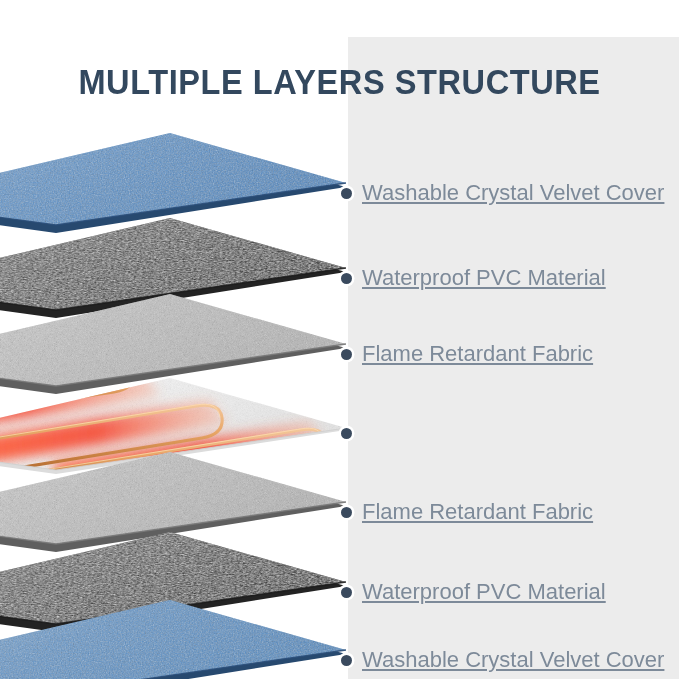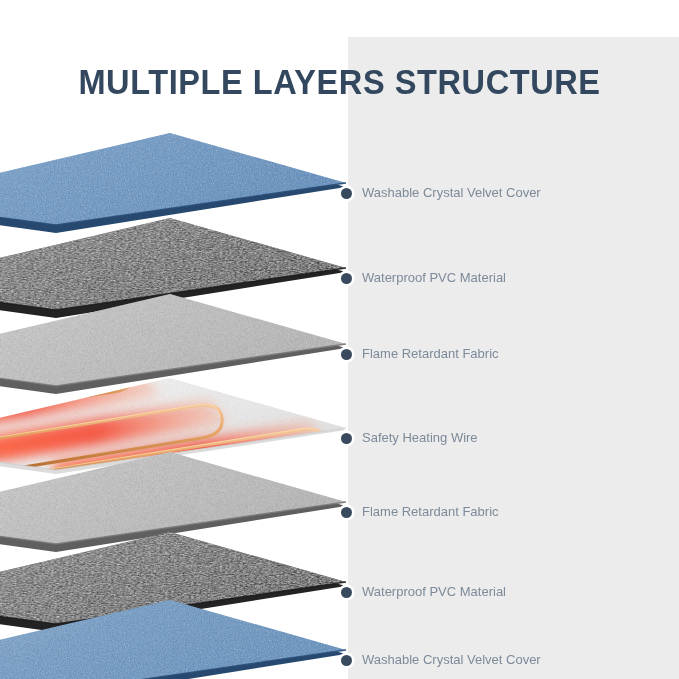--- a/index.html
+++ b/index.html
@@ -39,25 +39,26 @@
   
   .labels{position:absolute;left:0;top:0;width:679px;height:679px;z-index:30;}
   .label-row{position:absolute;left:341px;display:flex;align-items:center;}
   .dot{
     width:11px;height:11px;border-radius:50%;
     background:#3a4a5e;flex:0 0 auto;
     box-shadow:0 0 0 2.5px #ffffff;
   }
   .label-text{
     margin-left:10px;
-    font-size:13px;
+    font-size:22px;
     line-height:20px;
     color:#7d8a99;
     white-space:nowrap;
     font-family:"Liberation Sans","DejaVu Sans",sans-serif;
+    text-decoration:underline;
   }
 </style>
 </head>
 <body>
 
 <div id="stage">
 
   <div class="bg-left"></div>
   <div class="bg-right"></div>
 
@@ -260,21 +261,20 @@
       <span class="label-text">Waterproof PVC Material</span>
     </div>
 
     <div class="label-row" style="top:307px">
       <span class="dot"></span>
       <span class="label-text">Flame Retardant Fabric</span>
     </div>
 
     <div class="label-row" style="top:391px">
       <span class="dot"></span>
-      <span class="label-text">Safety Heating Wire</span>
     </div>
 
     <div class="label-row" style="top:465px">
       <span class="dot"></span>
       <span class="label-text">Flame Retardant Fabric</span>
     </div>
 
     <div class="label-row" style="top:545px">
       <span class="dot"></span>
       <span class="label-text">Waterproof PVC Material</span>

